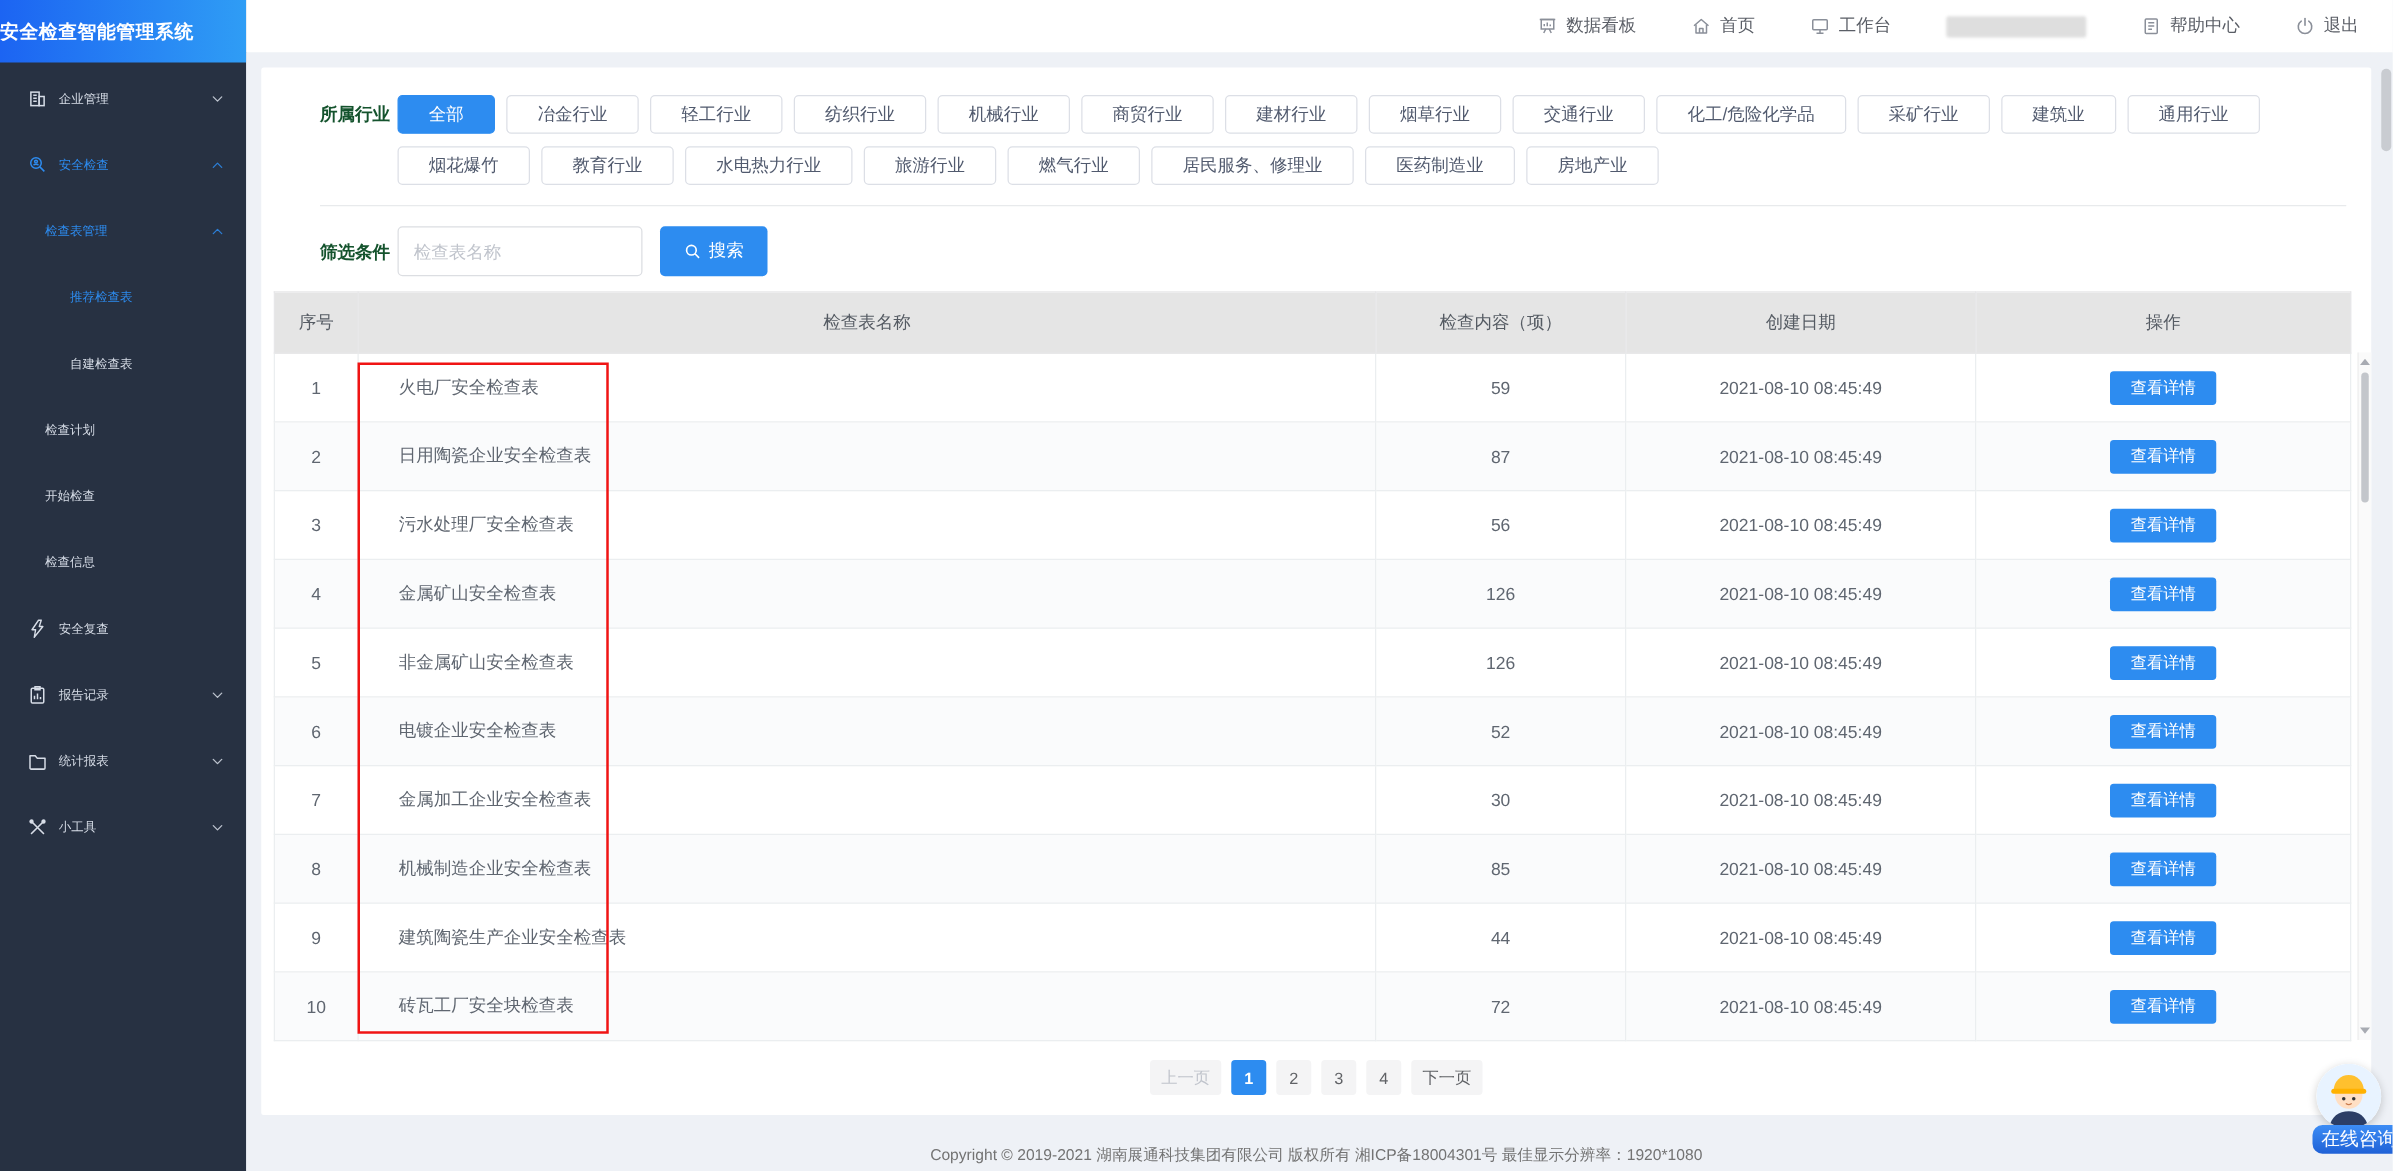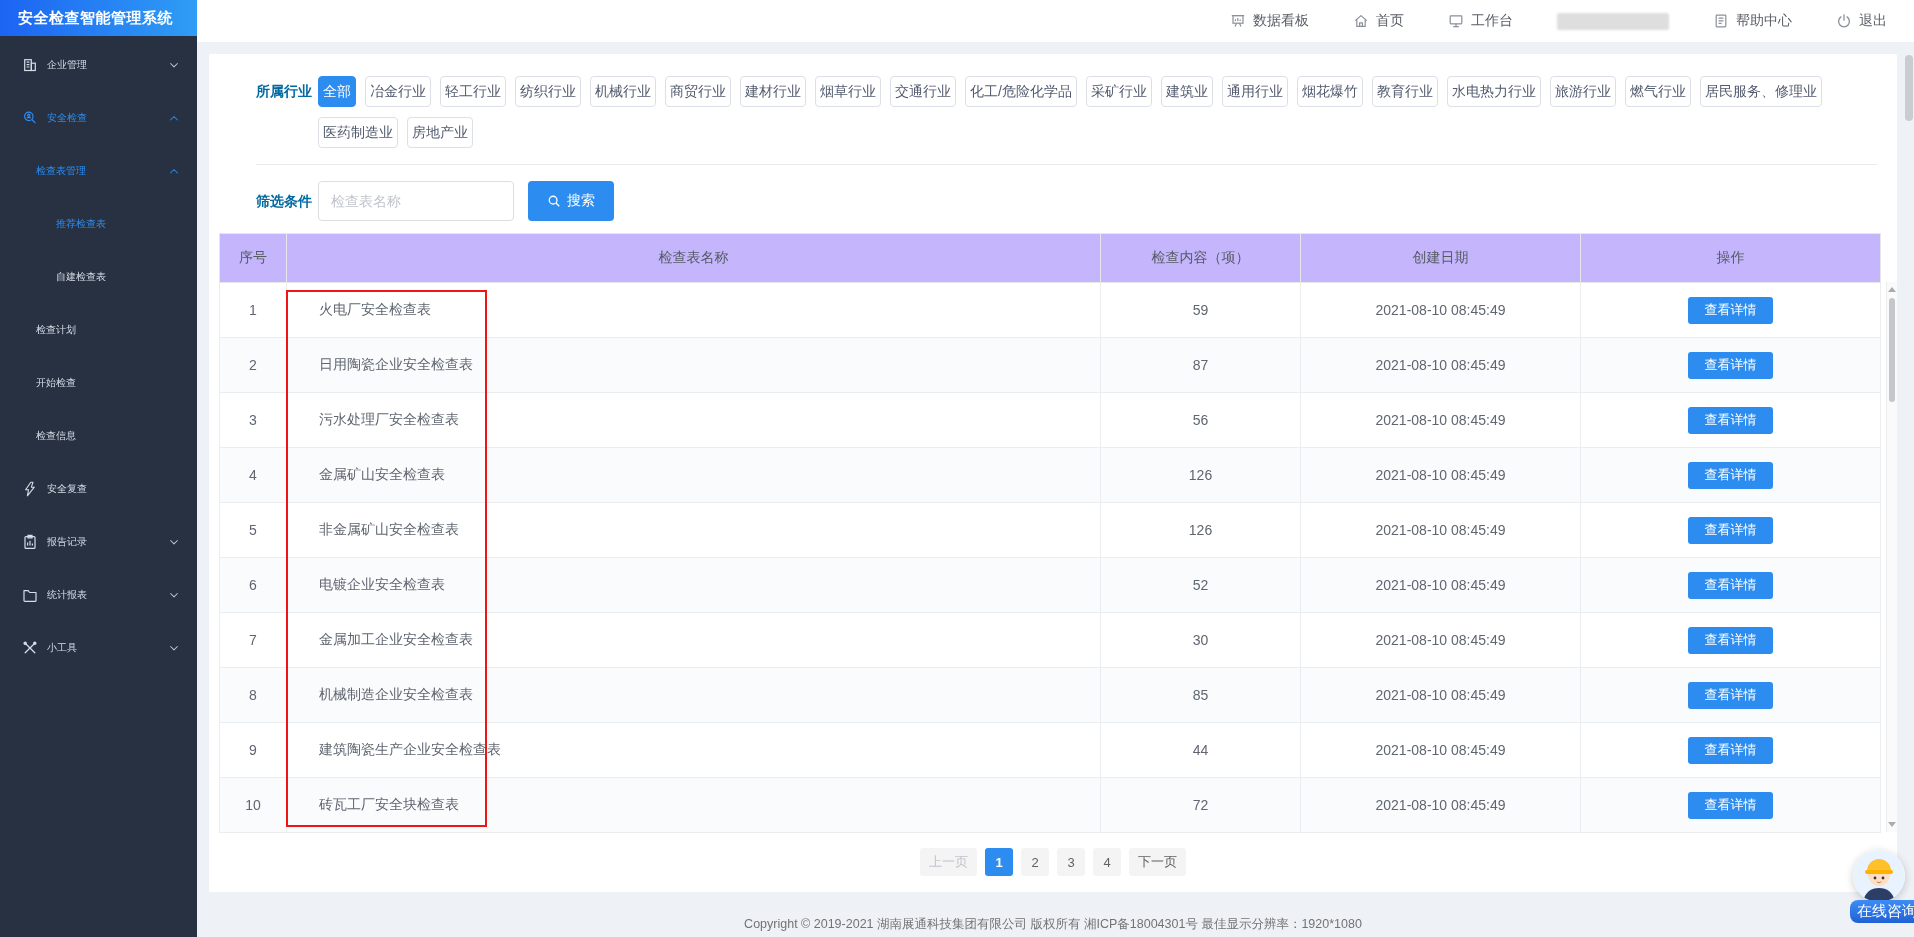--- a/index.html
+++ b/index.html
@@ -8,23 +8,23 @@
     font-family: "Liberation Sans", "DejaVu Sans", sans-serif;
     display: flex;
     background: #eef1f6;
     color: #515a6e;
   }
   .ic svg { display: block; }
 
   
   .sidebar { width: 197px; min-width: 197px; height: 100%; background: #273142; }
   .logo {
-    height: 36px; background: linear-gradient(90deg, #1c64f2, #2f9df5);
+    height: 50px; background: linear-gradient(90deg, #1c64f2, #2f9df5);
     color: #fff; font-size: 15px; font-weight: bold;
-    display: flex; align-items: center; padding-left: 18px; letter-spacing: .5px;
+    display: flex; align-items: center; letter-spacing: .5px;
     white-space: nowrap;
   }
   .menu { padding-top: 2px; }
   .menu-item { height: 53px; display: flex; align-items: center; position: relative;
     color: #d7dde7; font-size: 10px; cursor: pointer; }
   .menu-item .mi-icon { position: absolute; left: 22px; width: 16px; height: 16px; }
   .menu-item .mi-icon svg { width: 16px; height: 16px; }
   .lv0 .mi-label { margin-left: 47px; }
   .lv1 .mi-label { margin-left: 36px; }
   .lv2 .mi-label { margin-left: 56px; }
@@ -42,42 +42,42 @@
   .topbar-item { display: flex; align-items: center; gap: 7px; cursor: pointer; }
   .topbar-item .ic { color: #8a8f99; }
   .topbar-item .ic svg { width: 16px; height: 16px; }
   .redacted { width: 112px; height: 17px; background: #dedede; border-radius: 2px; filter: blur(1.2px); }
 
   .main { flex: 1; background: #eef1f6; padding: 12px 18px 0 12px; position: relative; overflow: hidden; }
   .card { background: #fff; border-radius: 2px; padding: 22px 0 16px 0; position: relative; }
 
   
   .row-industry { display: flex; padding: 0 30px 0 47px; }
-  .flabel { width: 62px; min-width: 62px; font-size: 14px; font-weight: bold; color: #0369a1; line-height: 31px; }
+  .flabel { width: 62px; min-width: 62px; font-size: 14px; font-weight: bold; color: #14532d; line-height: 31px; }
   .tags { display: flex; flex-wrap: wrap; row-gap: 10px; column-gap: 9px; }
-  .tag { border: 1px solid #dcdfe6; border-radius: 4px; padding: 6px 4px; font-size: 14px;
+  .tag { border: 1px solid #dcdfe6; border-radius: 4px; padding: 6px 24px; font-size: 14px;
     line-height: 17px; color: #515a6e; background: #fff; cursor: pointer; white-space: nowrap; }
   .tag.active { background: #2d8cf0; border-color: #2d8cf0; color: #fff; }
   .divider { border-top: 1px solid #e8eaec; margin: 16px 20px 16px 47px; }
   .row-filter { display: flex; align-items: center; padding: 0 30px 0 47px; height: 40px; }
   .row-filter .flabel { line-height: 40px; }
   .search-input { width: 196px; height: 40px; border: 1px solid #dcdee2; border-radius: 4px;
     padding: 0 12px; font-size: 14px; color: #515a6e; outline: none; font-family: inherit; }
   .search-input::placeholder { color: #c0c4cc; }
   .search-btn { margin-left: 14px; width: 86px; height: 40px; background: #2d8cf0; border: none;
     border-radius: 4px; color: #fff; font-size: 14px; display: flex; align-items: center;
     justify-content: center; gap: 6px; cursor: pointer; font-family: inherit; }
   .search-btn .ic svg { width: 14px; height: 14px; }
 
   
   .table-wrap { margin: 12px 16px 0 10px; position: relative; }
   table { border-collapse: collapse; table-layout: fixed; width: 1661px; font-size: 14px; }
   col.c1 { width: 67px; } col.c2 { width: 814px; } col.c3 { width: 200px; }
   col.c4 { width: 280px; } col.c5 { width: 300px; }
-  thead th { height: 49px; background: #c4b5fd; color: #555b63; font-weight: normal;
+  thead th { height: 49px; background: #e5e5e5; color: #555b63; font-weight: normal;
     border: 1px solid #e7e7e9; }
   tbody td { height: 55px; border: 1px solid #ebeef0; color: #5f6670; text-align: center; }
   tbody tr:nth-child(even) { background: #fafbfc; }
   td.name { text-align: left; padding-left: 32px; }
   .detail-btn { width: 85px; height: 27px; background: #2d8cf0; color: #fff; border: none;
     border-radius: 3px; font-size: 13px; cursor: pointer; font-family: inherit; }
   .red-annot { position: absolute; left: 67px; top: 57px; width: 201px; height: 537px;
     border: 2px solid #f01414; pointer-events: none; }
 
   

